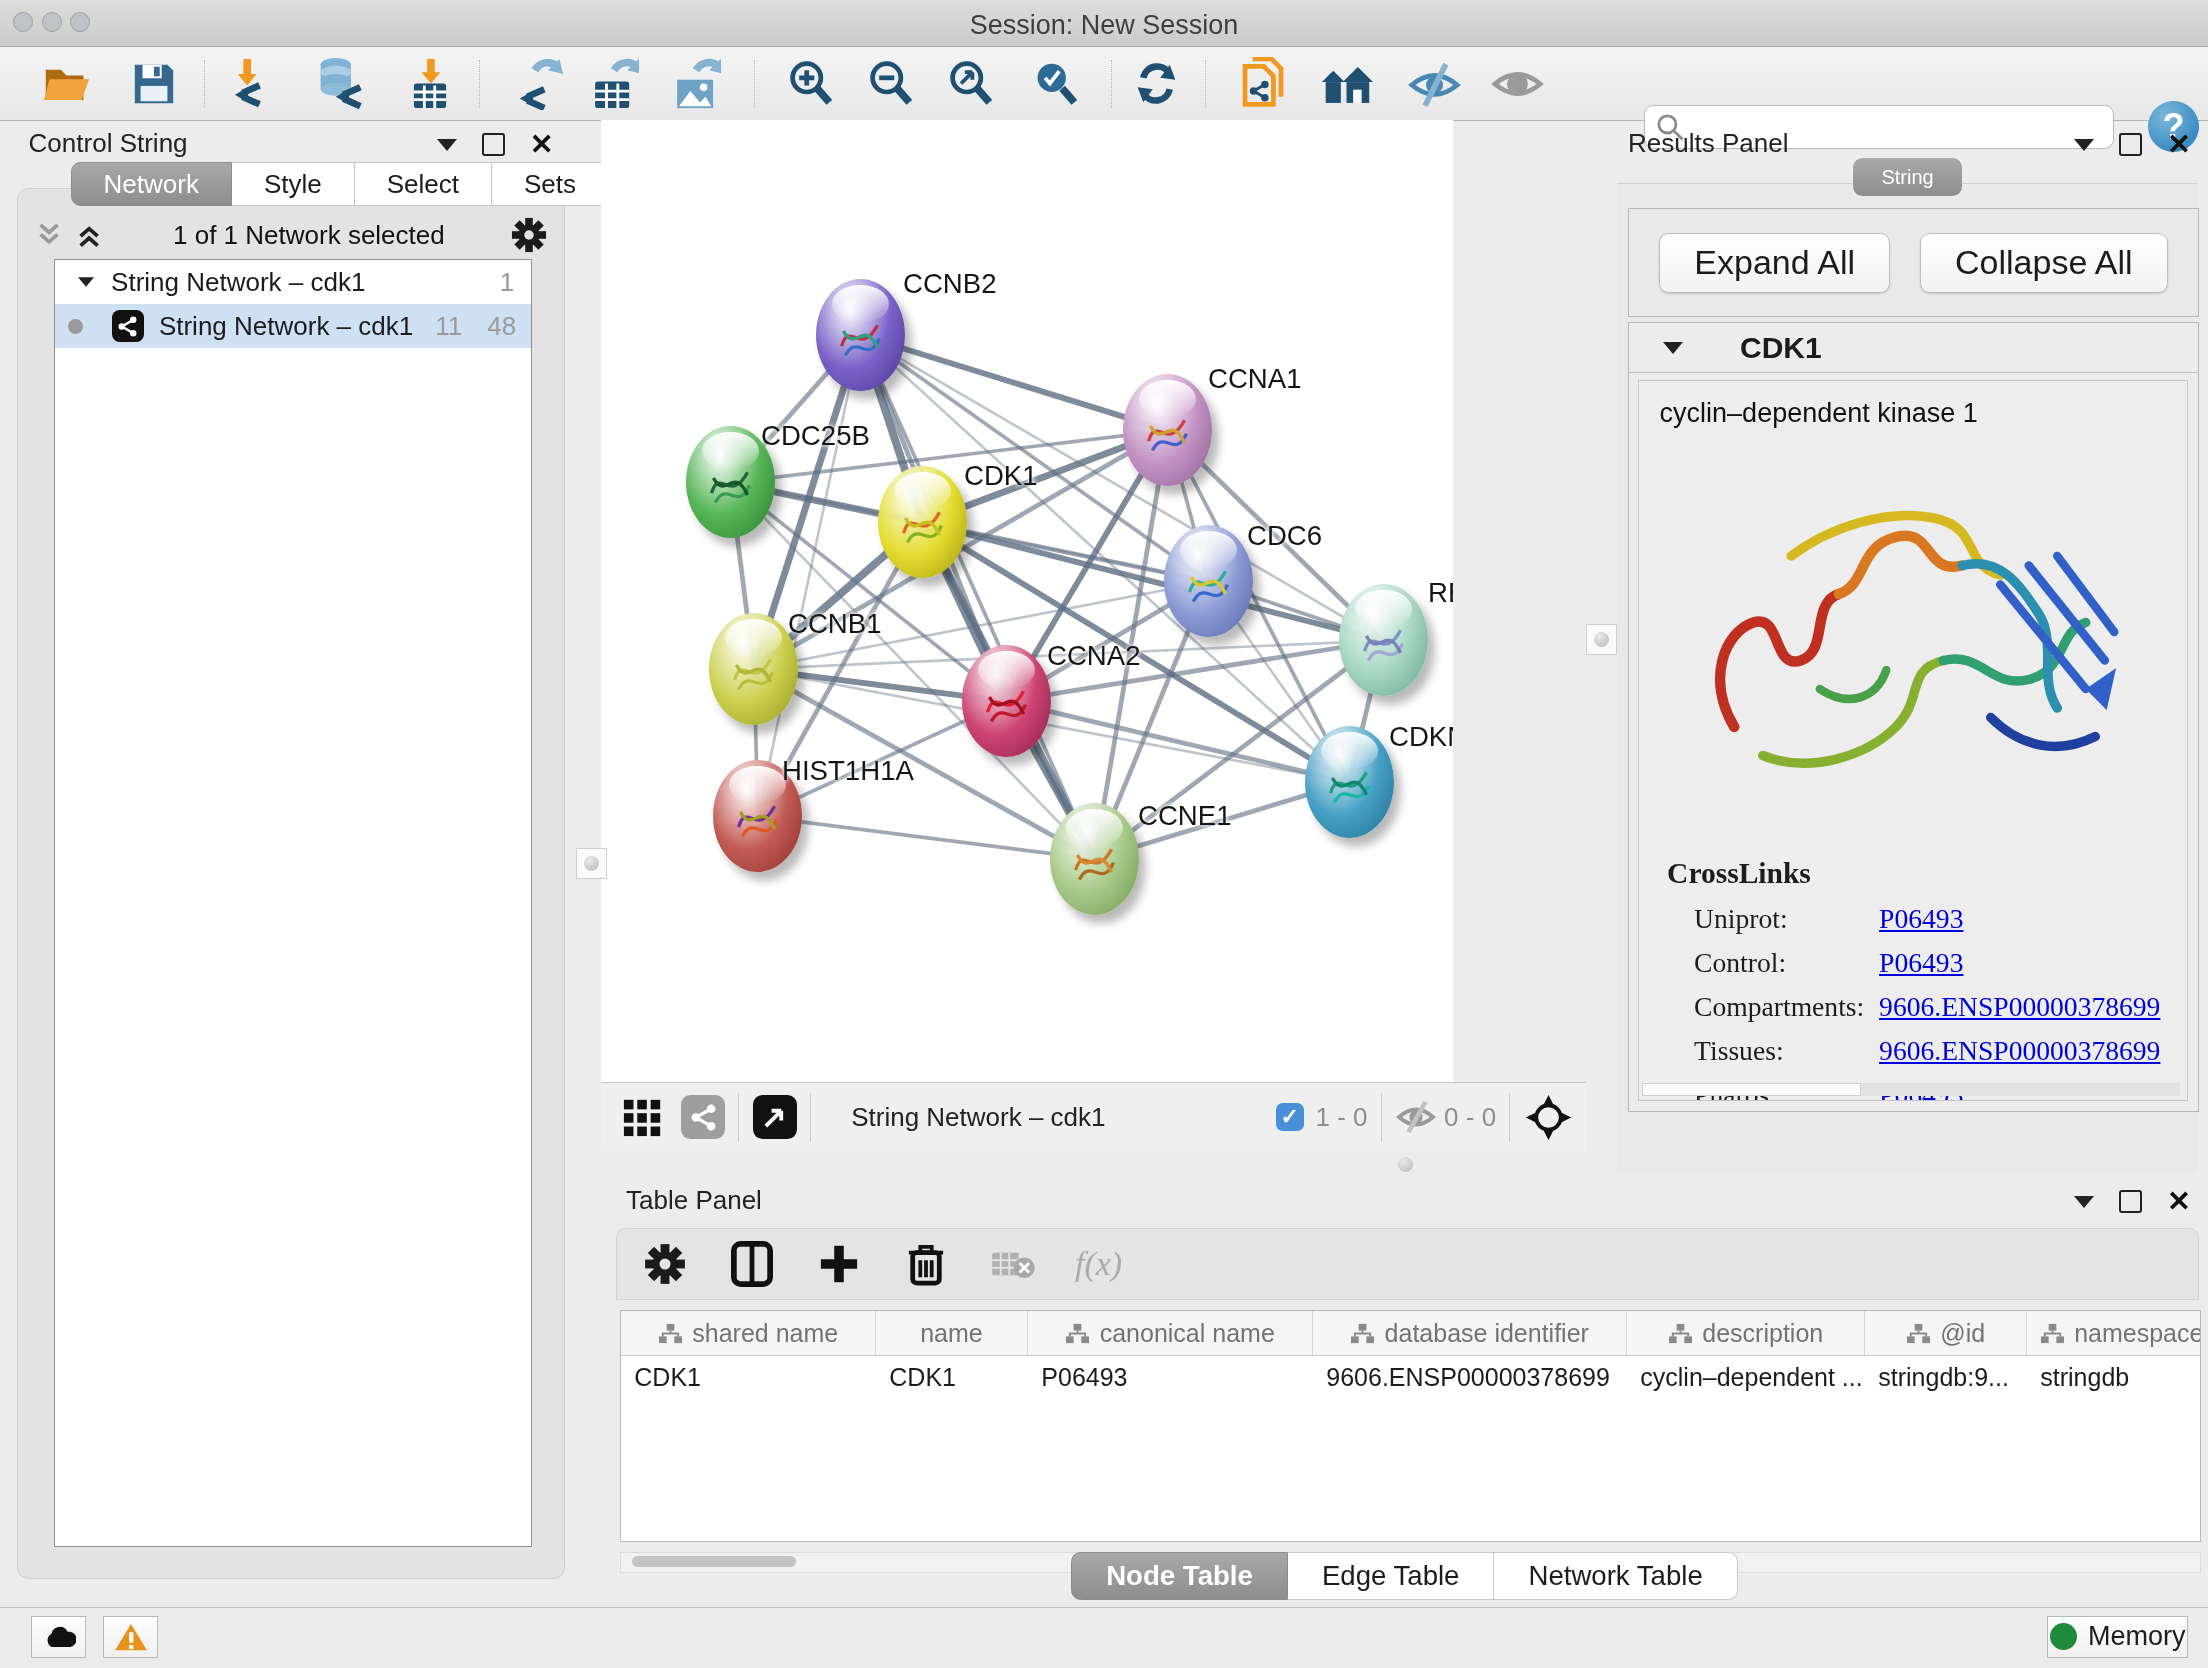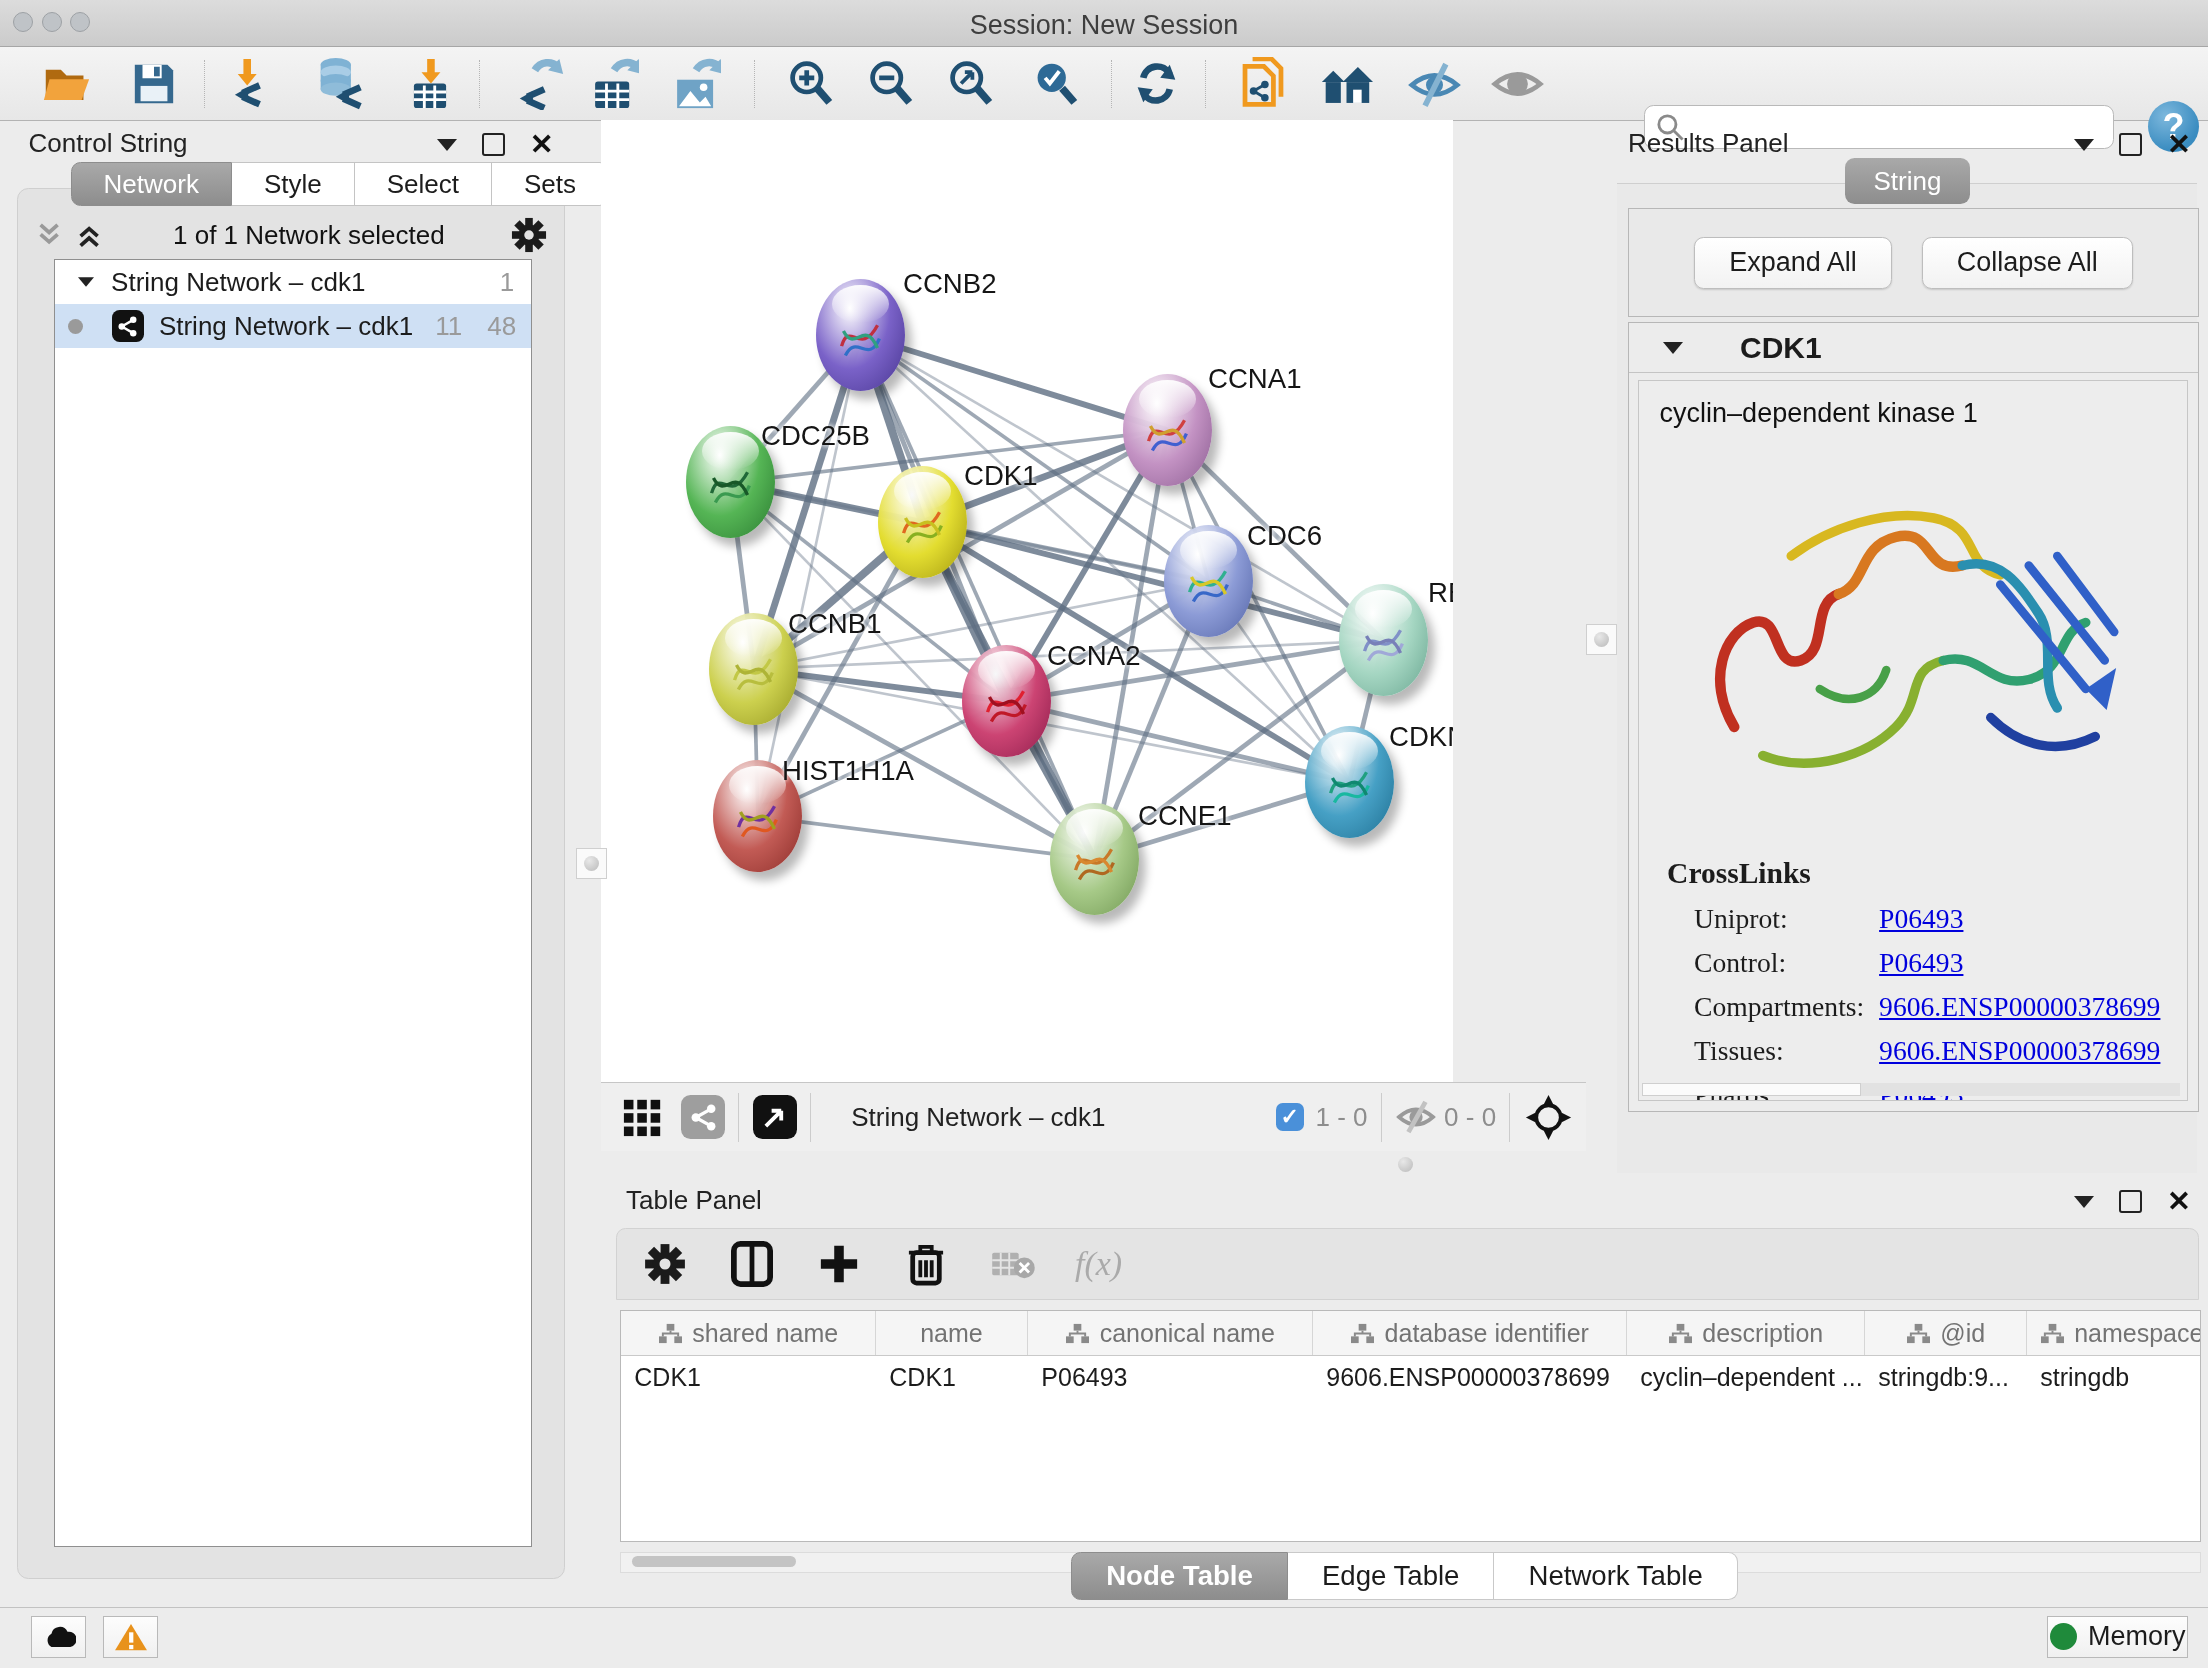--- a/index.html
+++ b/index.html
@@ -68,26 +68,26 @@
     color:#fff;font-size:22px;font-weight:bold;}
   .graytxt{color:#8d8d8d;font-size:26px;}
 
   
   .grip{background:#fafafa;border:1px solid #cfcfcf;display:flex;align-items:center;justify-content:center;}
   .gripdot{width:15px;height:15px;border-radius:50%;background:radial-gradient(circle at 35% 30%,#e8e8e8,#b9b9b9);}
 
   
   #results-panel{left:1607px;top:120px;width:601px;height:1060px;}
   #rp-tab{left:0;right:0;top:38px;display:flex;justify-content:center;}
-  .graytab{background:linear-gradient(#a9a9a9,#8d8d8d);color:#fff;font-size:26px;padding:7.6px 28.5px;border-radius:9.5px;cursor:pointer;}
+  .graytab{background:linear-gradient(#a9a9a9,#8d8d8d);color:#fff;font-size:20px;padding:7.6px 28.5px;border-radius:9.5px;cursor:pointer;}
   #rp-sunken{left:9.5px;top:63px;width:580px;height:989px;background:#e9e9e9;border-top:1.9px solid #cfcfcf;}
   #rp-btnbox{left:21px;top:88px;width:569px;height:107px;border:1.9px solid #b7b7b7;background:#e9e9e9;
     display:flex;align-items:center;justify-content:center;gap:30px;}
   .macbtn{background:linear-gradient(#ffffff,#f2f2f2);border:1px solid #bdbdbd;border-radius:9.5px;
-    font-size:27px;padding:9.5px 34px;cursor:pointer;box-shadow:0 1px 1.9px rgba(0,0,0,.15);}
+    font-size:34px;padding:9.5px 34px;cursor:pointer;box-shadow:0 1px 1.9px rgba(0,0,0,.15);}
   #rp-gene-box{left:21px;top:202px;width:569px;height:788px;border:1.9px solid #b7b7b7;background:#ececec;}
   #rp-gene-head{height:49px;display:flex;align-items:center;border-bottom:1px solid #c4c4c4;}
   #rp-gene-name{font-size:30px;font-weight:bold;margin-left:57px;}
   #rp-gene-body{position:absolute;left:8.6px;top:57px;width:548px;height:719px;border:1px solid #c6c6c6;background:#ededed;overflow:hidden;}
   #rp-desc{left:21px;top:17px;font-size:27px;color:#111;}
   #crosslinks{left:28.5px;top:476px;}
   #crosslinks h3{font-family:"Liberation Serif",serif;font-size:29.5px;margin:0 0 13.3px 0;}
   .clrow{display:flex;font-family:"Liberation Serif",serif;font-size:27.6px;height:44px;}
   .clrow .cllabel{width:185px;padding-left:27px;}
   .clrow a{color:#0000dd;text-decoration:underline;cursor:pointer;}

